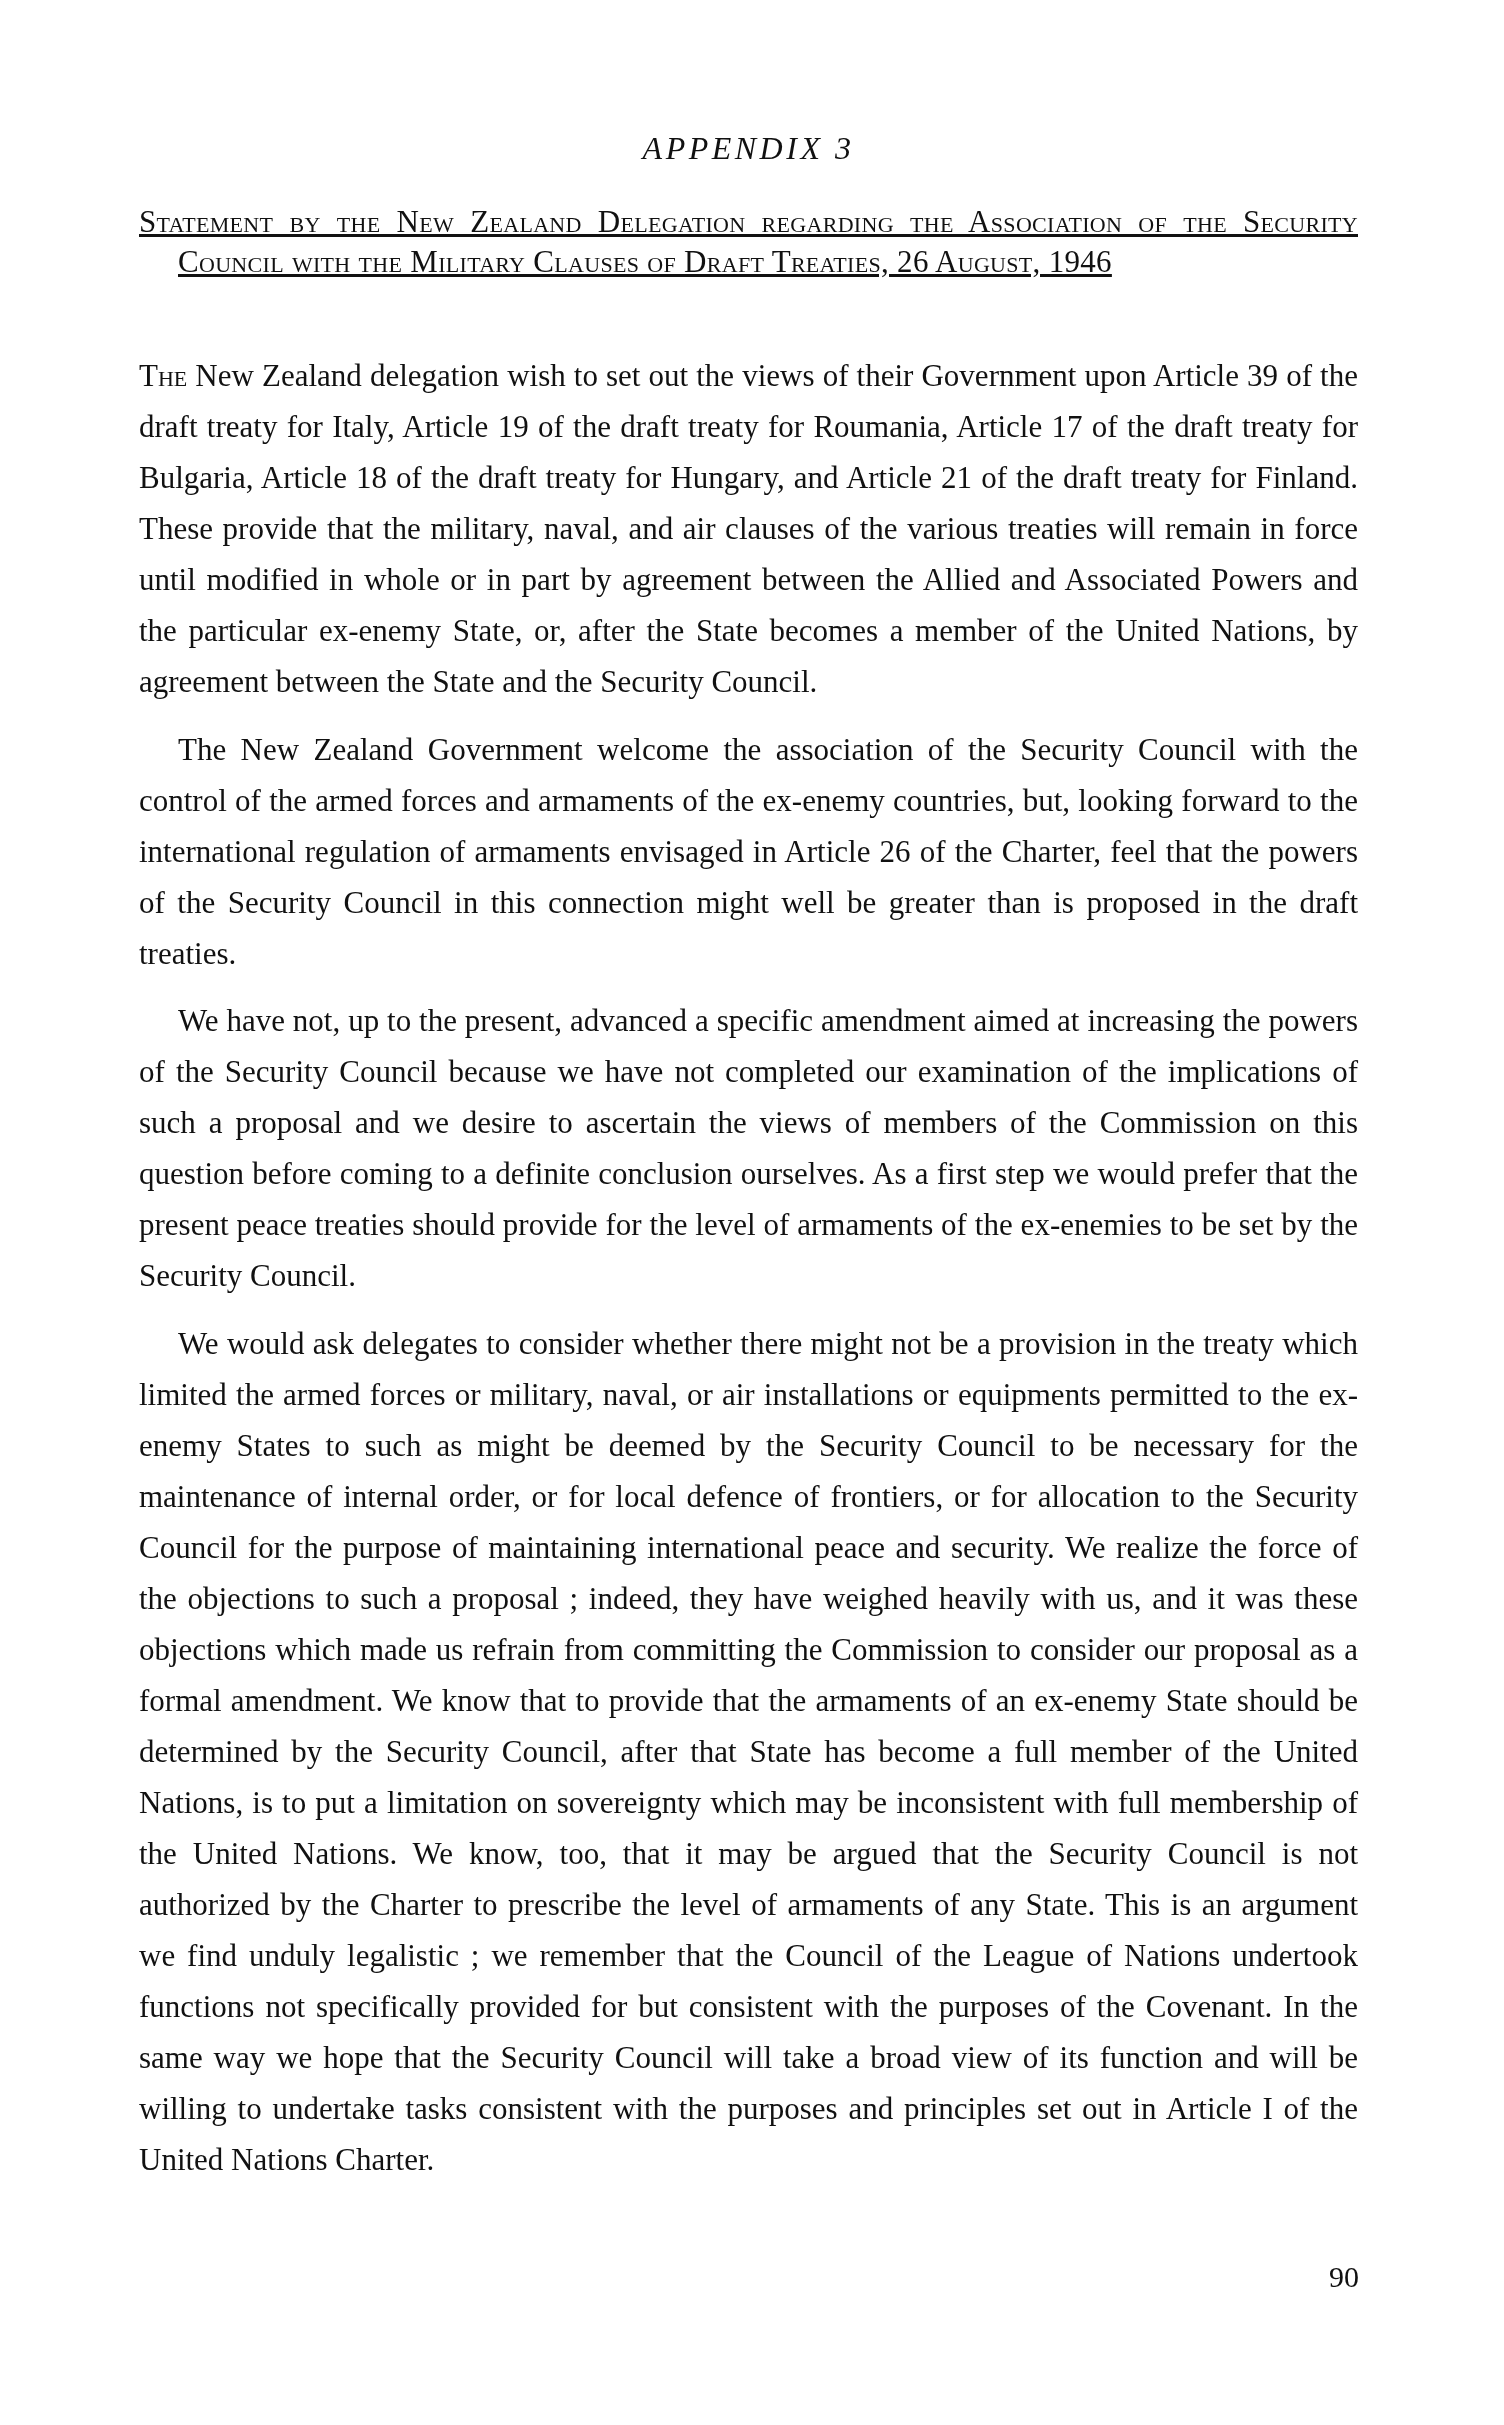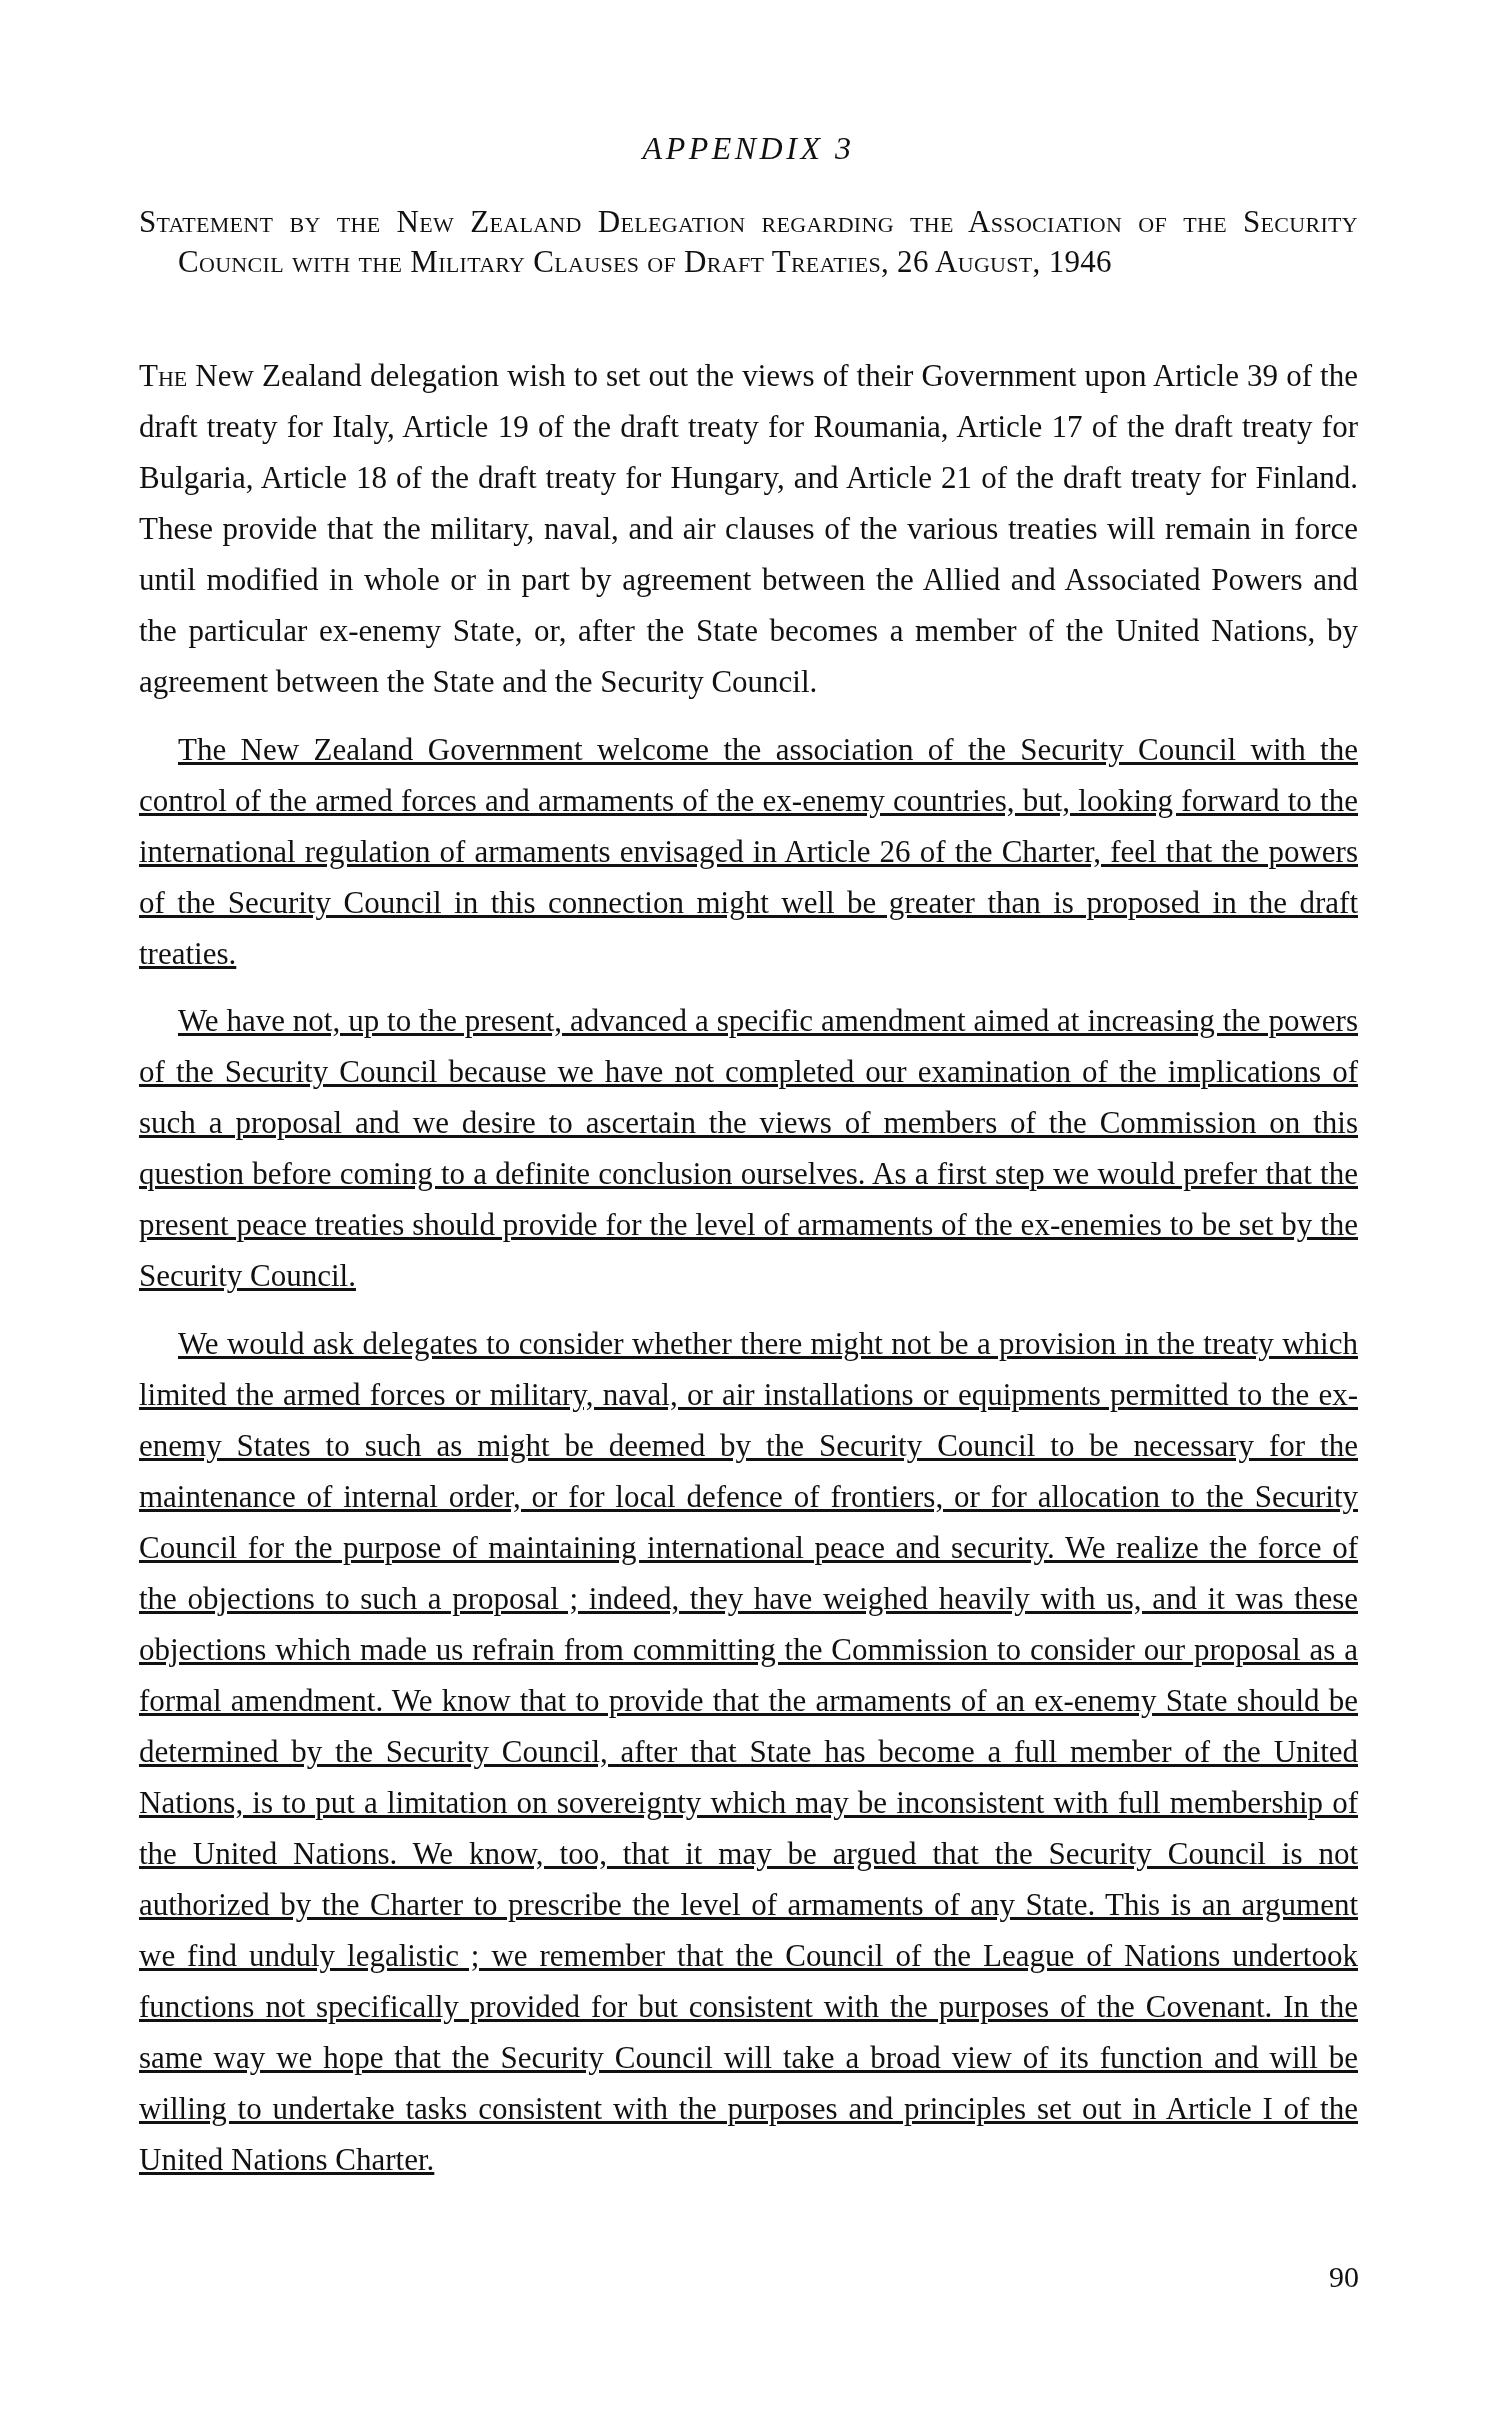--- a/index.html
+++ b/index.html
@@ -39,37 +39,37 @@
       width: 1219px;
       font-size: 31px;
       line-height: 40px;
       font-variant: small-caps;
       text-align: justify;
       text-align-last: left;
       padding-left: 39px;
       text-indent: -39px;
       box-sizing: border-box;
       letter-spacing: 0.3px;
+      text-decoration: underline;
     }
     .body-text {
       position: absolute;
       top: 350px;
       left: 0;
       width: 1219px;
     }
     .para {
       font-size: 31px;
       line-height: 51px;
       text-align: justify;
       margin: 0 0 16.7px 0;
       hyphens: manual;
     }
     .para.indent {
       text-indent: 39px;
-      text-decoration: underline;
     }
     .lead-smallcaps {
       font-variant: small-caps;
     }
     .page-number {
       position: absolute;
       top: 2257px;
       left: 1px;
       width: 1219px;
       text-align: right;

